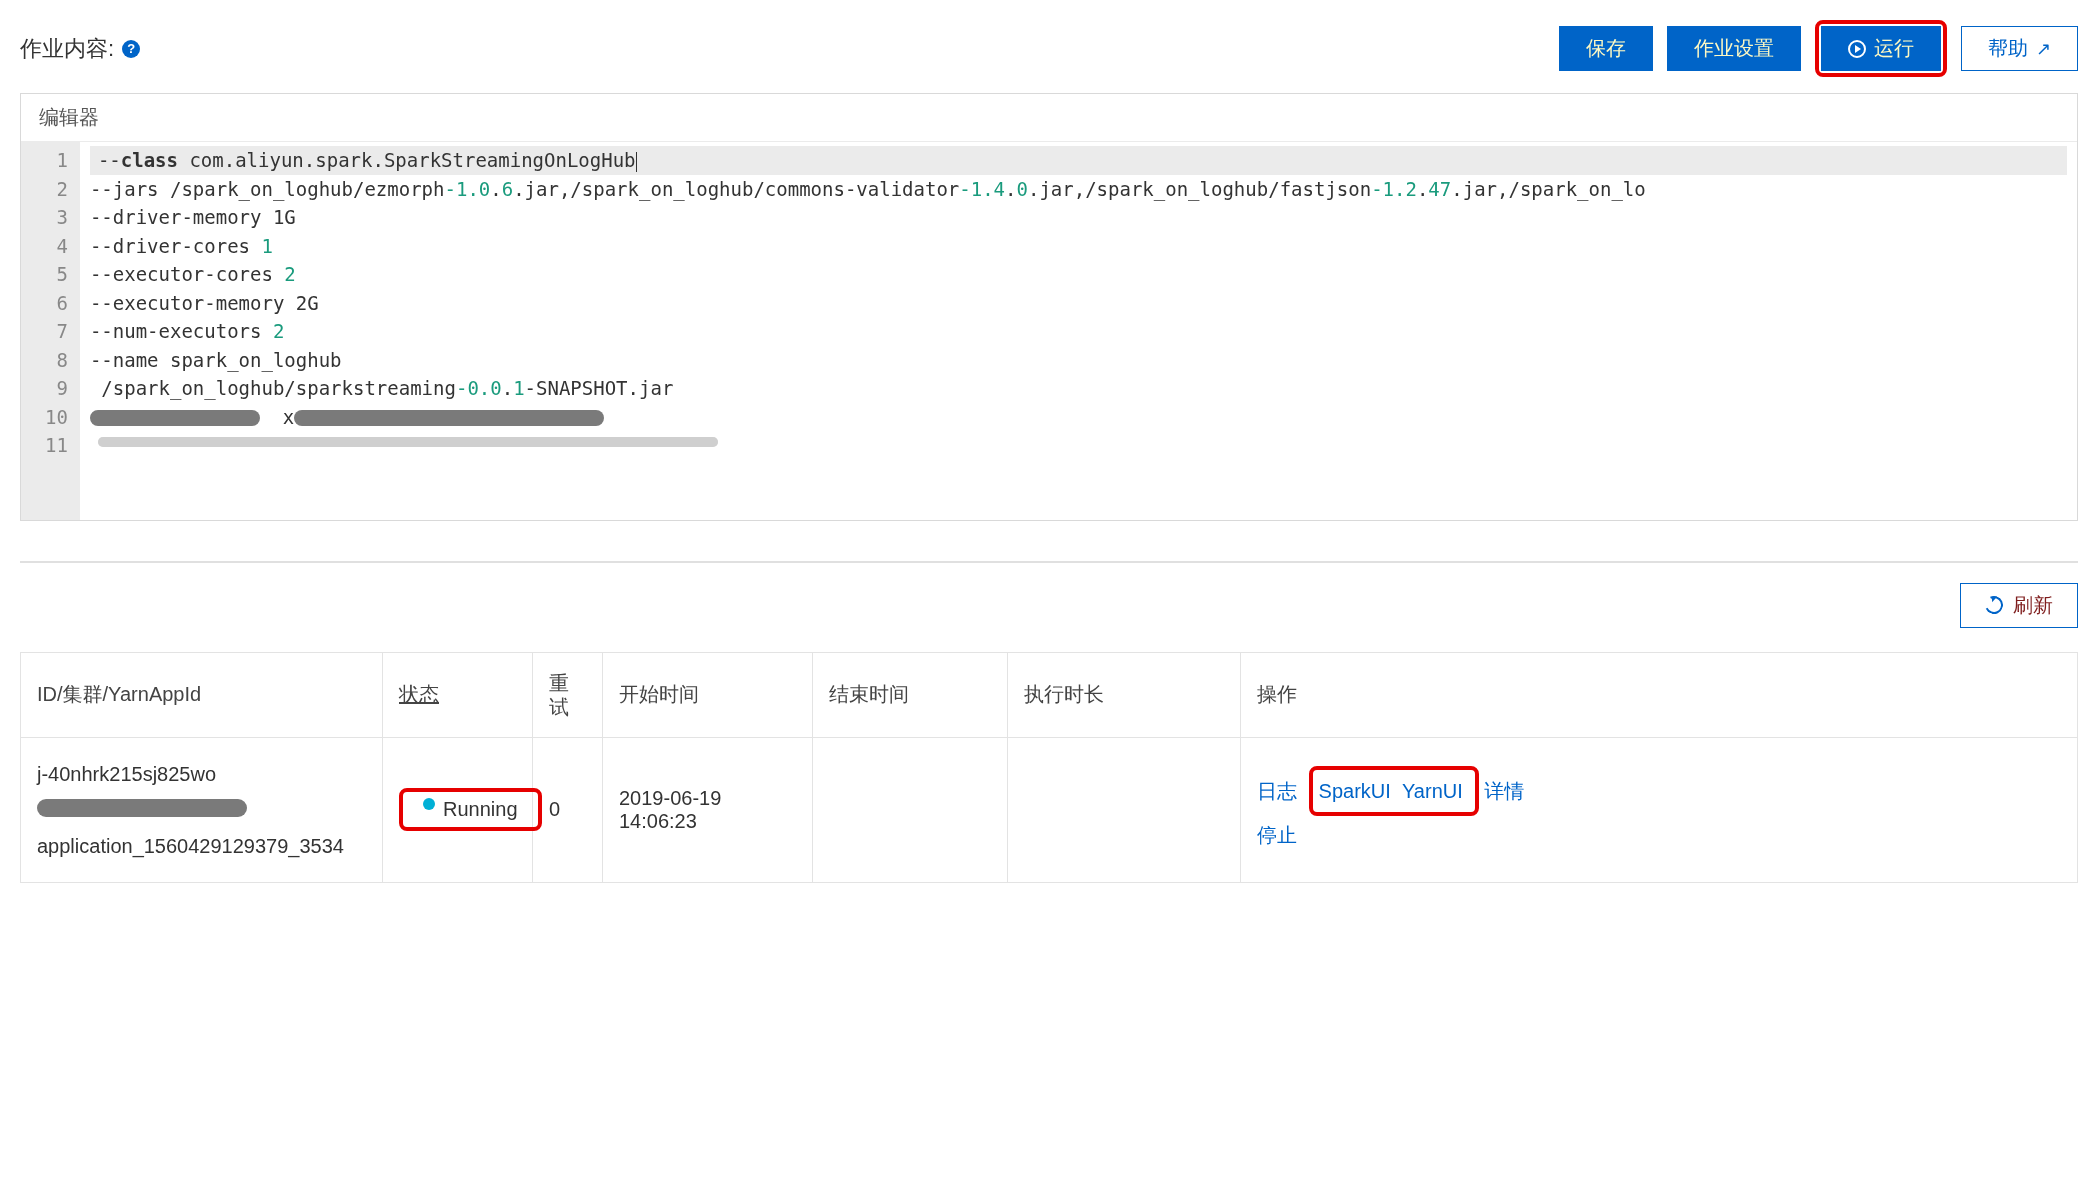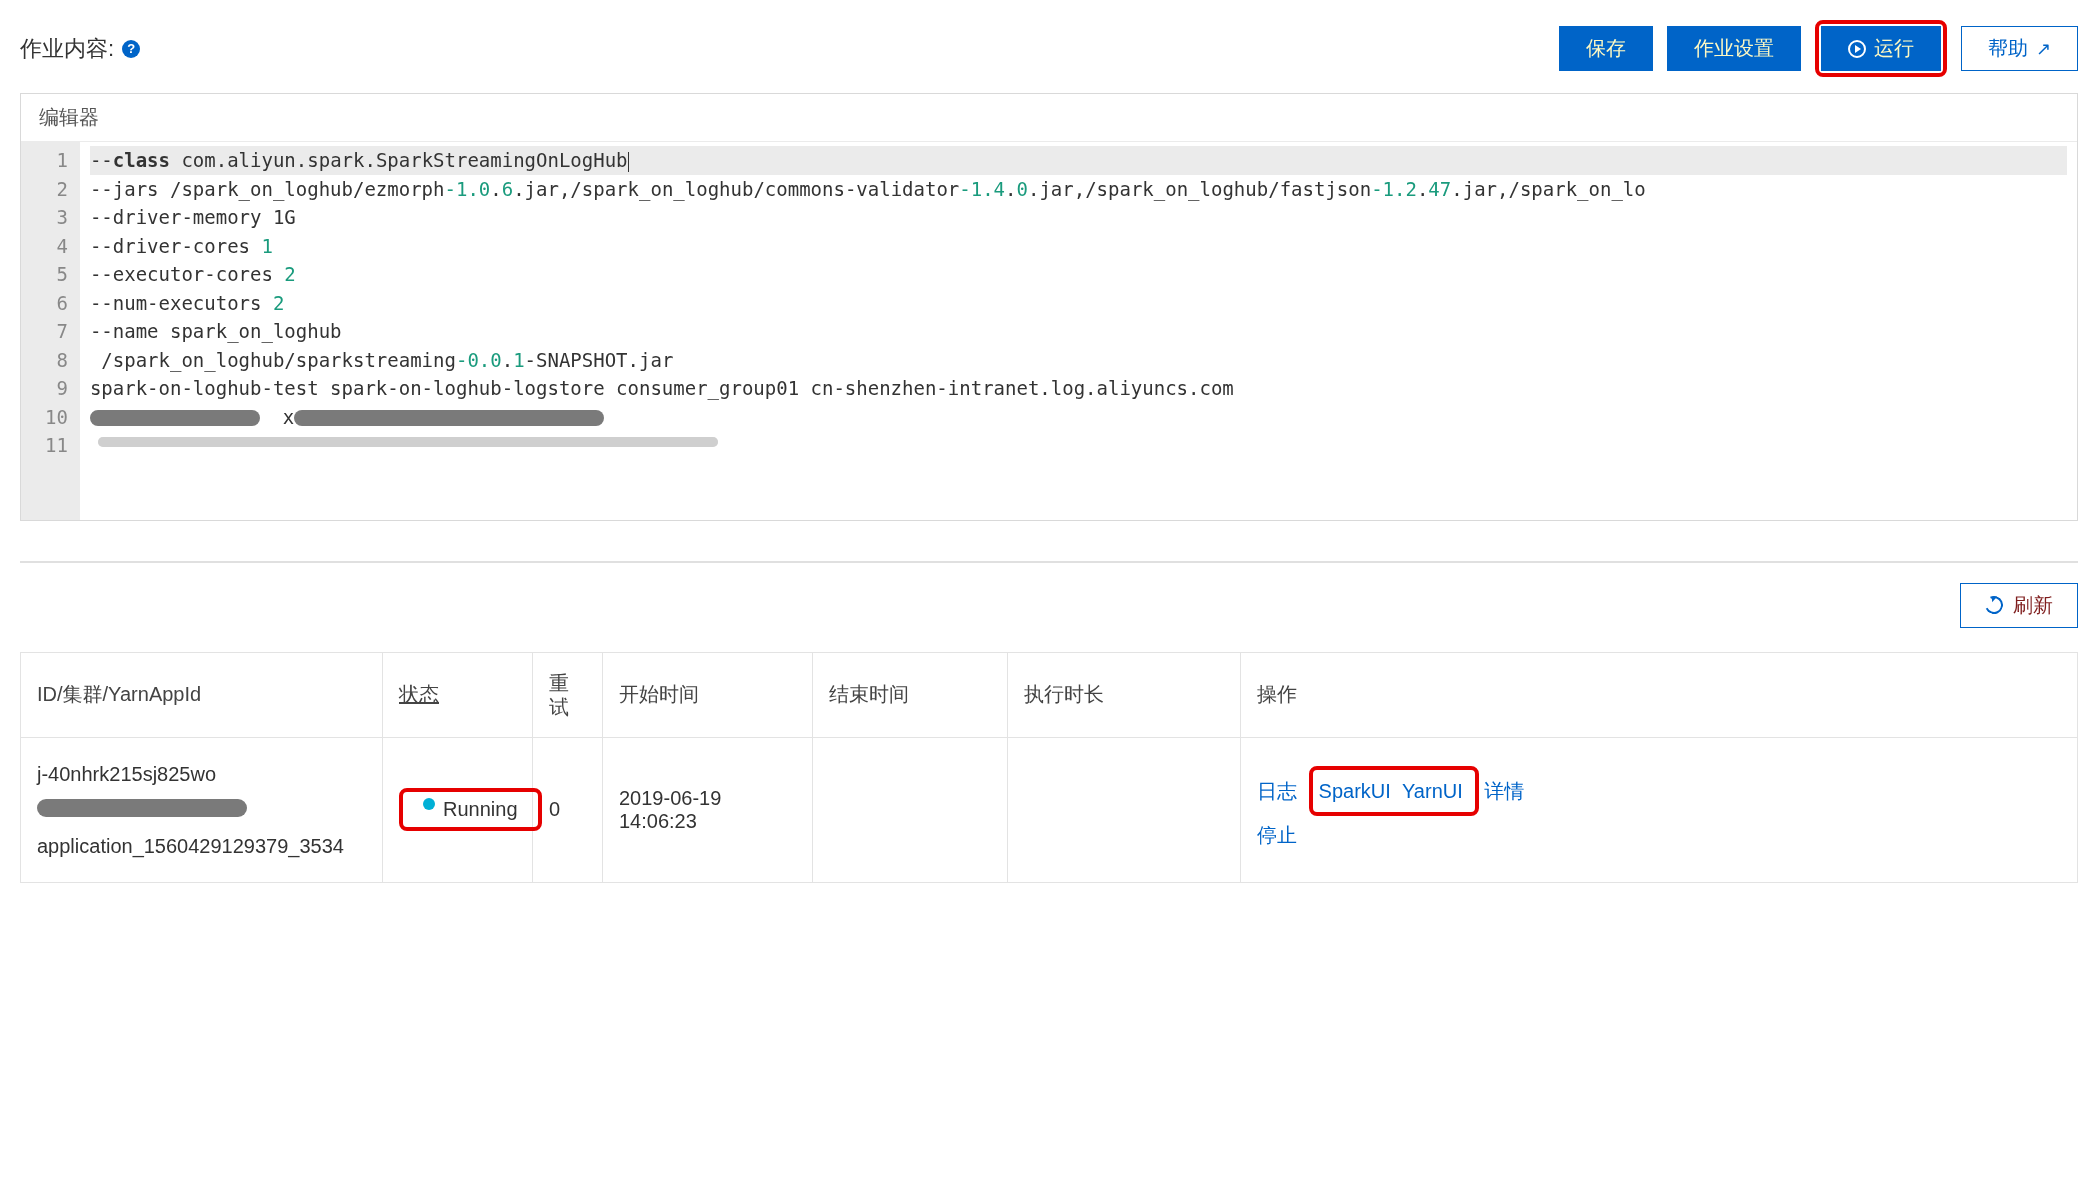--- a/index.html
+++ b/index.html
@@ -45,21 +45,21 @@
   padding: 10px 18px; font-size: 20px; color: #555; border-bottom: 1px solid #ebebeb;
 }
 .editor-body { display: flex; font-family: Menlo, Consolas, monospace; font-size: 19px; line-height: 1.5; }
 .gutter {
   background: #ebebeb; color: #888; text-align: right;
   padding: 4px 12px 60px 24px; user-select: none;
 }
 .gutter div { }
 .code-area { flex:1; padding: 4px 10px 10px 10px; position: relative; overflow: hidden; }
 .code-line { white-space: pre; }
-.line-hl { background: #ebebeb; padding-left:0; }
+.line-hl { background: #ebebeb; padding-left:8px; }
 .kw { font-weight: bold; }
 .num { color: #1a9b7d; }
 .redacted {
   display: inline-block; height: 16px; background: #7a7a7a;
   border-radius: 8px; vertical-align: middle;
   filter: blur(0.6px);
 }
 .cursor-bar { display:inline-block; width:1px; height:20px; background:#333; vertical-align:middle; }
 .hscroll {
   margin: 6px 8px 6px 8px; height: 10px; background: #e8e8e8; border-radius: 6px;
@@ -133,24 +133,24 @@
         <div>9</div>
         <div>10</div>
         <div>11</div>
     </div>
     <div class="code-area">
       <div class="code-line line-hl">--<span class="kw">class</span> com.aliyun.spark.SparkStreamingOnLogHub<span class="cursor-bar"></span></div>
       <div class="code-line">--jars /spark_on_loghub/ezmorph<span class="num">-1.0</span>.<span class="num">6</span>.jar,/spark_on_loghub/commons-validator<span class="num">-1.4</span>.<span class="num">0</span>.jar,/spark_on_loghub/fastjson<span class="num">-1.2</span>.<span class="num">47</span>.jar,/spark_on_lo</div>
       <div class="code-line">--driver-memory 1G</div>
       <div class="code-line">--driver-cores <span class="num">1</span></div>
       <div class="code-line">--executor-cores <span class="num">2</span></div>
+      <div class="code-line">--executor-memory 2G</div>
       <div class="code-line">--num-executors <span class="num">2</span></div>
       <div class="code-line">--name spark_on_loghub</div>
       <div class="code-line"> /spark_on_loghub/sparkstreaming<span class="num">-0.0</span>.<span class="num">1</span>-SNAPSHOT.jar</div>
-      <div class="code-line">spark-on-loghub-test spark-on-loghub-logstore consumer_group01 cn-shenzhen-intranet.log.aliyuncs.com</div>
       <div class="code-line"><span class="redacted" style="width:170px"></span>  x<span class="redacted" style="width:310px"></span></div>
       <div class="hscroll">
           <div class="hscroll-thumb"></div>
         </div>
     </div>
   </div>
 </div>
 
 <div class="divider"></div>
 

